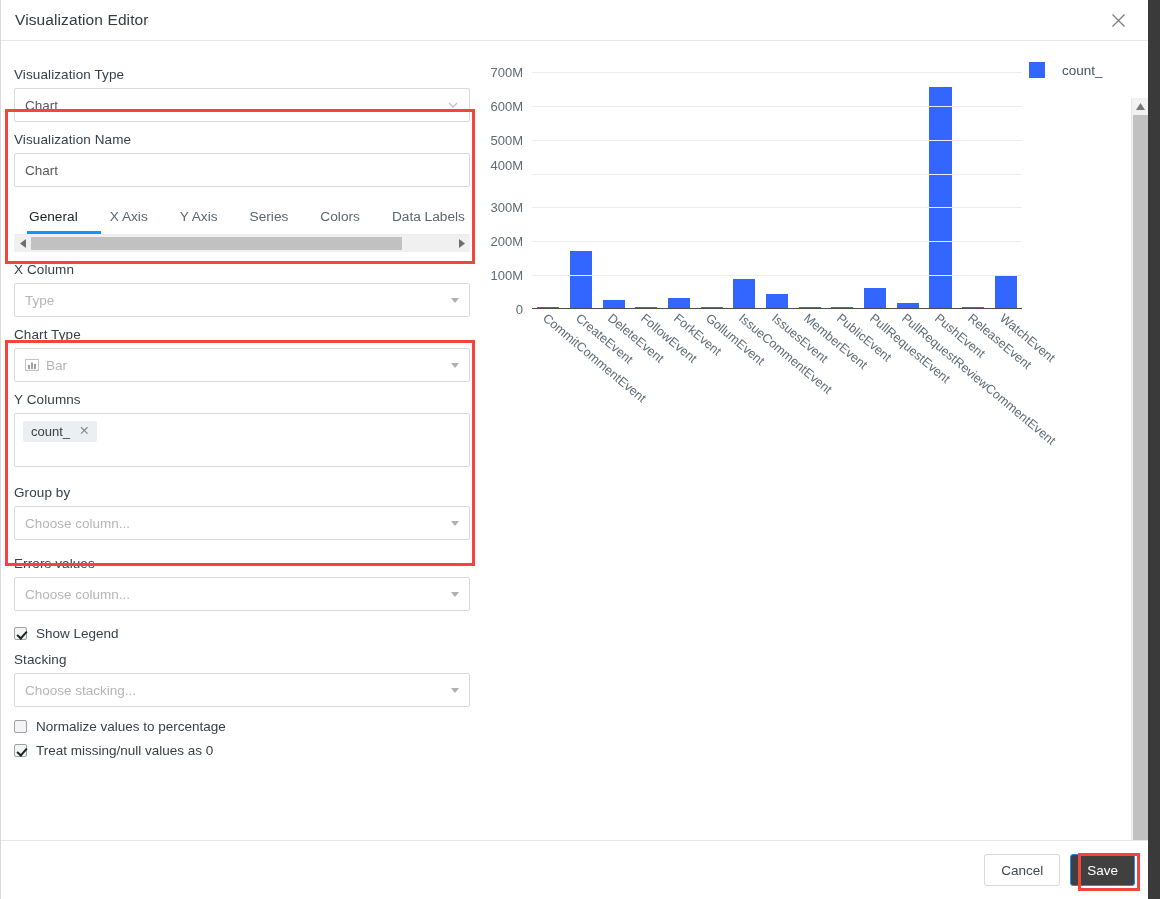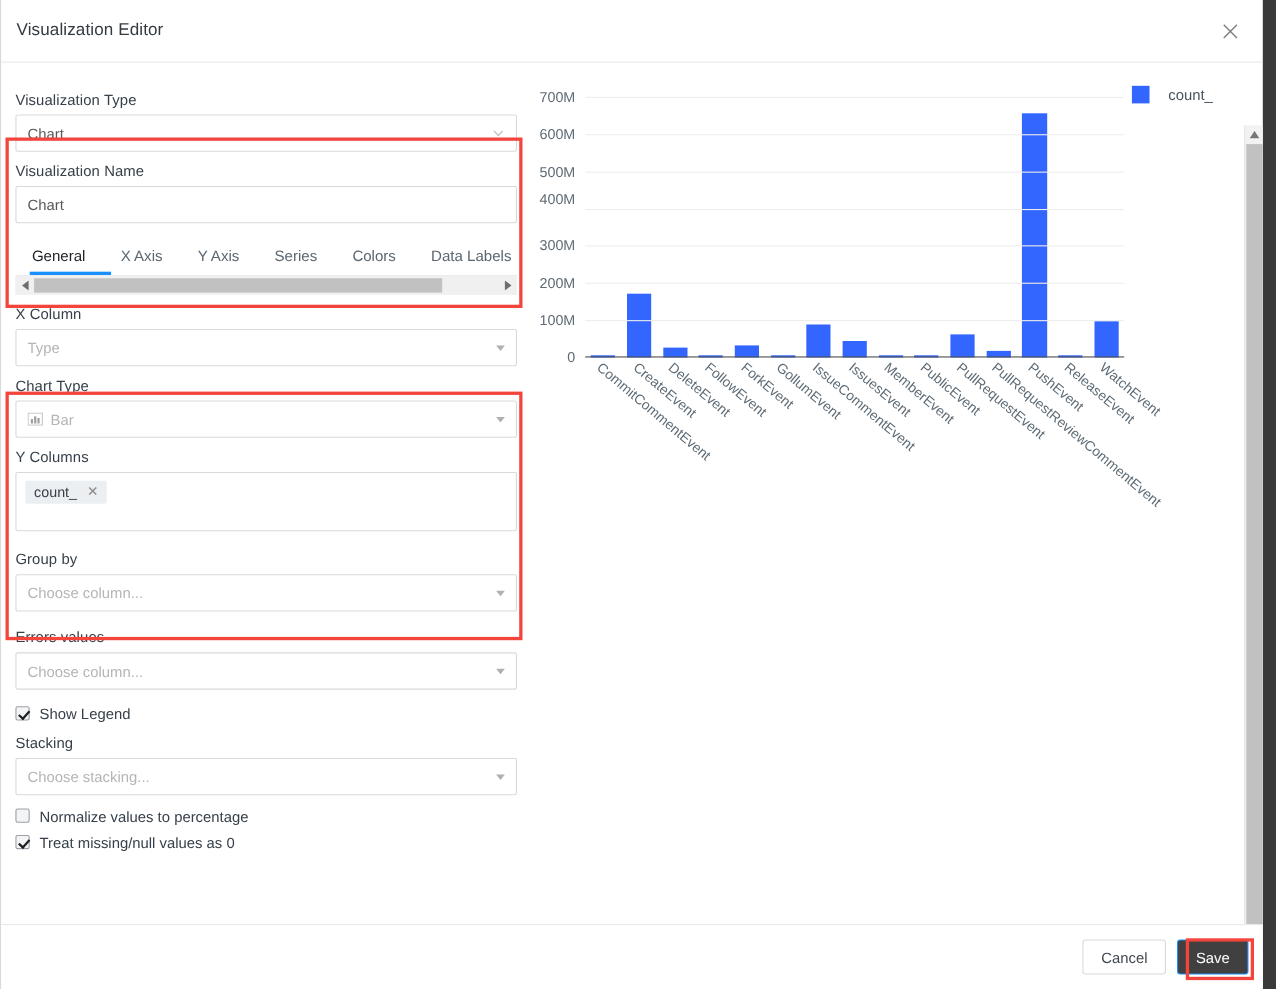--- a/index.html
+++ b/index.html
@@ -11,21 +11,21 @@
   }
   .modal {
     position: absolute; left: 0; top: 0;
     width: 1148px; height: 899px;
     background: #ffffff;
     border-left: 1px solid #d9d9d9;
     overflow: hidden;
   }
   
   .modal-header {
-    height: 57px;
+    height: 41px;
     border-bottom: 1px solid #e8e8e8;
     display: flex; align-items: center;
     padding: 0 16px 0 14px;
   }
   .modal-title {
     font-size: 15.5px; color: #333a41; font-weight: 500;
     letter-spacing: .1px;
   }
   .close-btn {
     margin-left: auto; width: 28px; height: 28px;
@@ -157,21 +157,21 @@
     font-size: 13px;
     color: #37404a;
   }
   .chip-x {
     margin-left: 9px; color: #8a8a8a; font-size: 12.5px;
     cursor: pointer; line-height: 1;
   }
 
   
   .cbrow {
-    display: flex; align-items: flex-start;
+    display: flex; align-items: center;
     margin: 9px 0;
     font-size: 13.5px; color: #37404a;
     cursor: pointer;
   }
   .cb {
     width: 13px; height: 13px; flex: none;
     border: 1px solid #9aa0a6;
     border-radius: 2px;
     background: #f4f4f4;
     margin-right: 9px;

